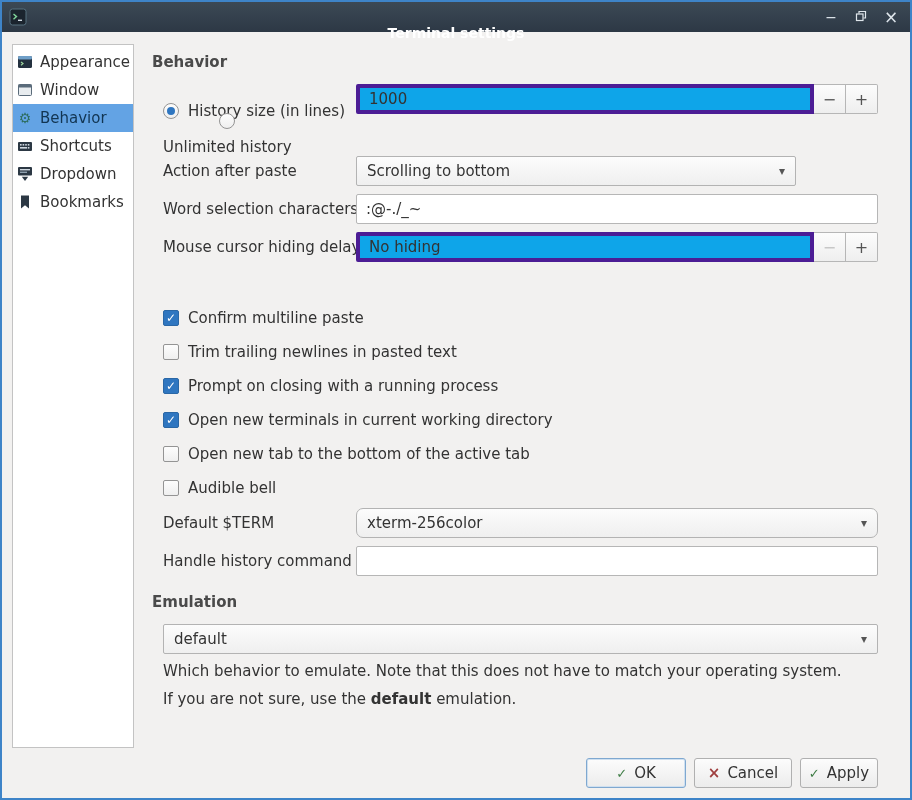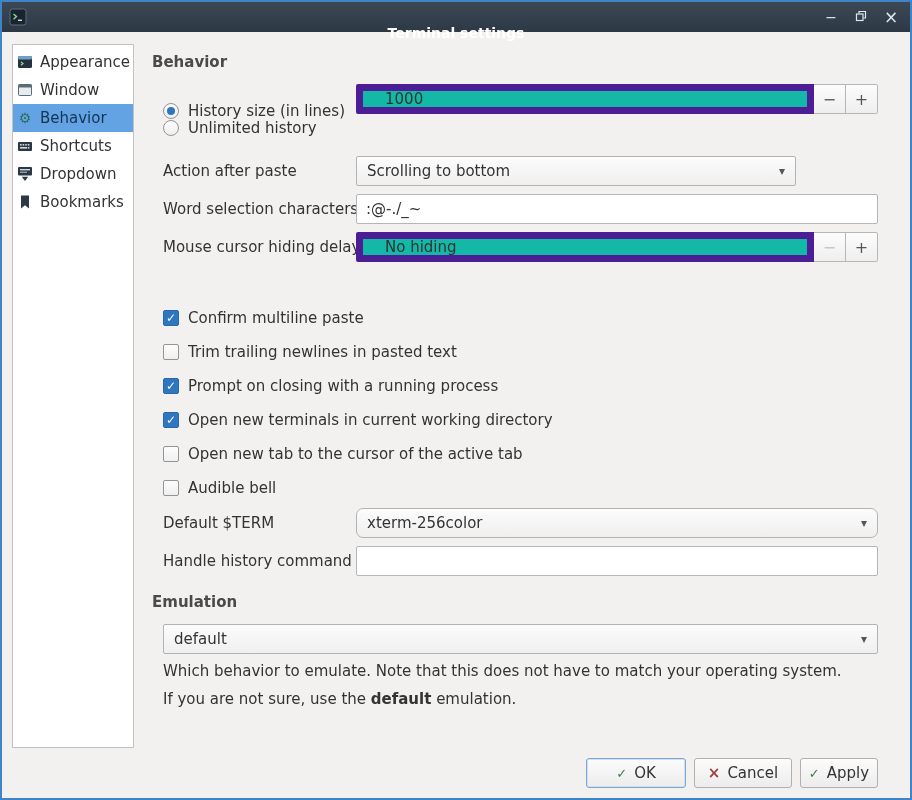--- a/index.html
+++ b/index.html
@@ -35,22 +35,22 @@
   .checkbox{width:16px;height:16px;border:1px solid #949494;border-radius:2px;box-sizing:border-box;
     background:linear-gradient(#fdfdfd,#efefef);display:flex;align-items:center;justify-content:center;
     flex:0 0 16px;}
   .checkbox.checked{background:#2f76c0;border-color:#2a67a6;}
   .checkbox .mark{display:none;color:#fff;font-size:12px;font-weight:bold;line-height:1;}
   .checkbox.checked .mark{display:block;}
   .entry{position:absolute;height:30px;box-sizing:border-box;background:#fff;
     border:1px solid #b6b6b6;border-radius:2px;display:flex;align-items:center;
     padding:0 9px;font-size:15px;color:#333;}
   .spin-wrap{position:absolute;display:flex;width:522px;height:30px;}
-  .spin-entry{flex:1;box-sizing:border-box;background:#14b8a6;border:7px solid #4c1d95;
-    border-radius:2px 0 0 2px;display:flex;align-items:center;padding:0 22px;font-size:15px;color:#333;}
+  .spin-entry{flex:1;box-sizing:border-box;background:#0ea5e9;border:4px solid #4c1d95;
+    border-radius:2px 0 0 2px;display:flex;align-items:center;padding:0 9px;font-size:15px;color:#333;}
   .spin-btn{width:32px;box-sizing:border-box;border:1px solid #b6b6b6;border-left:none;
     background:linear-gradient(#fcfcfc,#eeeeee);display:flex;align-items:center;justify-content:center;
     font-size:16px;color:#555;}
   .spin-btn.last{border-radius:0 2px 2px 0;}
   .spin-btn .disabled{color:#c2c2c2;}
   .combo{position:absolute;height:30px;box-sizing:border-box;
     background:linear-gradient(#fcfcfc,#efefef);border:1px solid #b3b3b3;border-radius:2px;
     display:flex;align-items:center;padding:0 10px;font-size:15px;color:#333;}
   .combo .chev{margin-left:auto;color:#555;font-size:12px;line-height:1;}
   .help{position:absolute;font-size:15px;color:#333;line-height:20px;}
@@ -166,21 +166,21 @@
   <div class="spin-wrap" style="left:354px;top:82px;">
     <div class="spin-entry">1000</div>
     <div class="spin-btn">
       <span>−</span>
     </div>
     <div class="spin-btn last">
       <span>+</span>
     </div>
   </div>
 
-  <div class="opt-row" style="left:161px;top:111px;">
+  <div class="opt-row" style="left:161px;top:111px;flex-direction:column;">
     <span class="radio"></span>
     <span>Unlimited history</span>
   </div>
 
   <div class="lbl" style="left:161px;top:154px;">Action after paste</div>
   <div class="combo" style="left:354px;top:154px;width:440px;">
     <span>Scrolling to bottom</span>
     <span class="chev">▾</span>
   </div>
 
@@ -215,21 +215,21 @@
     <span>Prompt on closing with a running process</span>
   </div>
   <div class="opt-row" style="left:161px;top:403px;">
     <span class="checkbox checked">
         <span class="mark">✓</span>
       </span>
     <span>Open new terminals in current working directory</span>
   </div>
   <div class="opt-row" style="left:161px;top:437px;">
     <span class="checkbox"></span>
-    <span>Open new tab to the cursor of the active tab</span>
+    <span>Open new tab to the bottom of the active tab</span>
   </div>
   <div class="opt-row" style="left:161px;top:471px;">
     <span class="checkbox"></span>
     <span>Audible bell</span>
   </div>
 
   <div class="lbl" style="left:161px;top:506px;">Default $TERM</div>
   <div class="combo" style="left:354px;top:506px;width:522px;border-radius:7px;">
     <span>xterm-256color</span>
     <span class="chev">▾</span>

